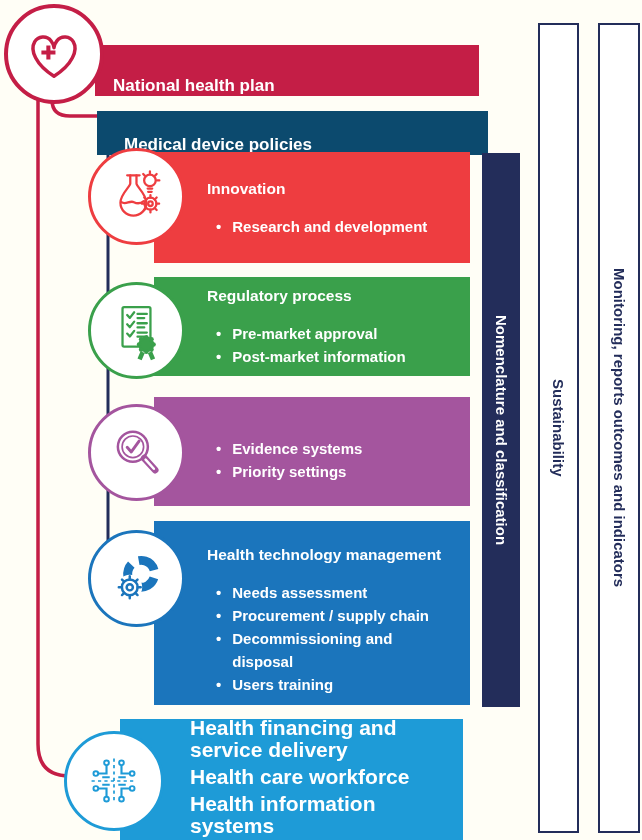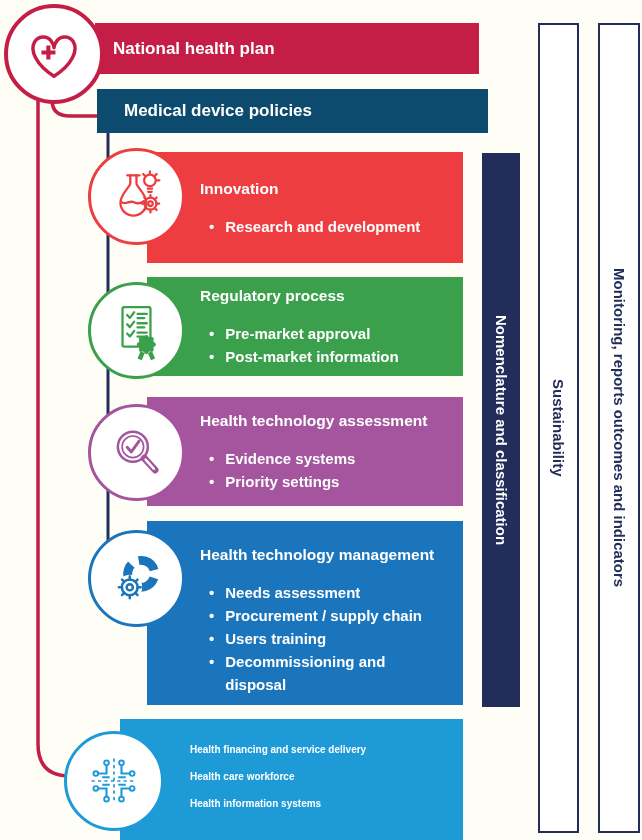--- a/index.html
+++ b/index.html
@@ -13,46 +13,46 @@
 
   
   .heart-circle {
     position:absolute; left:4px; top:4px; width:92px; height:92px;
     background:#fff; border:4px solid #C41E46; border-radius:50%;
     z-index:3; display:flex; align-items:center; justify-content:center;
   }
 
   
   .top-bar {
-    position:absolute; z-index:2; display:flex; align-items:center;
-    color:#fff; font-weight:bold; font-size:17px;
+    position:absolute; z-index:2; display:flex; align-items:flex-end;
+    color:#fff; font-weight:bold; font-size:17px;margin-top:22px;
   }
   .bar-nhp { left:95px; top:23px; width:366px; height:51px; background:#C41E46; padding-left:18px; }
   .bar-mdp { left:97px; top:89px; width:364px; height:44px; background:#0c4a6e; padding-left:27px; }
 
   
   .pbox {
-    position:absolute; left:147px; width:316px; z-index:2; color:#fff;
+    position:absolute; left:154px; width:316px; z-index:2; color:#fff;
     display:flex; flex-direction:column; justify-content:center;
     box-sizing:border-box; padding-left:53px; padding-right:8px;
   }
   .pbox-innovation { top:152px; height:111px; background:#EE3D40; }
   .pbox-regulatory { top:277px; height:99px; background:#3AA04B; }
   .pbox-hta        { top:397px; height:109px; background:#A4559E; }
   .pbox-htm        { top:521px; height:184px; background:#1B75BC; justify-content:center; padding-top:14px; }
   .pbox-financing  { left:120px; top:719px; width:343px; height:121px; background:#1E9BD7; padding-left:70px; }
 
   .pbox-title { font-weight:bold; font-size:15.5px; line-height:21px; }
   .bullet-list { list-style:none; margin:16px 0 0 0; padding:0; }
   .bullet-item {
     display:flex; align-items:flex-start;
     font-weight:bold; font-size:15px; line-height:23px;
   }
   .bullet-item::before { content:"\2022"; margin:0 11px 0 9px; font-size:15px; }
-  .fin-line { font-weight:bold; font-size:10px; line-height:22px; margin:0 0 5px 0; max-width:250px; }
+  .fin-line { font-weight:bold; font-size:21px; line-height:22px; margin:0 0 5px 0; max-width:250px; }
 
   
   .icon-circle {
     position:absolute; background:#fff; border-radius:50%; z-index:2;
     display:flex; align-items:center; justify-content:center; box-sizing:border-box;
   }
   .ic-innovation { left:88px;  top:148px; width:97px;  height:97px;  border:3px solid #EE3D40; }
   .ic-regulatory { left:88px;  top:282px; width:97px;  height:97px;  border:3px solid #3AA04B; }
   .ic-hta        { left:88px;  top:404px; width:97px;  height:97px;  border:3px solid #A4559E; }
   .ic-htm        { left:88px;  top:530px; width:97px;  height:97px;  border:3px solid #1B75BC; }
@@ -145,21 +145,20 @@
         <circle cx="43" cy="47" r="2.2"></circle>
           <circle cx="33" cy="37" r="2.2"></circle>
         <circle cx="43" cy="37" r="2.2"></circle>
           <circle cx="33" cy="47" r="2.2"></circle>
       </g>
       <path d="M34.5 49.5 l-3 7 M41.5 49.5 l3 7" stroke="#3AA04B" stroke-width="4.4" fill="none"></path>
     </svg>
   </div>
 
   <div class="pbox pbox-hta">
-    <div class="pbox-title">Health technology assessment</div>
     <ul class="bullet-list">
       <li class="bullet-item">
           <span>Evidence systems</span>
         </li>
       <li class="bullet-item">
           <span>Priority settings</span>
         </li>
     </ul>
   </div>
   <div class="icon-circle ic-hta">
@@ -175,24 +174,24 @@
   <div class="pbox pbox-htm">
     <div class="pbox-title">Health technology management</div>
     <ul class="bullet-list">
       <li class="bullet-item">
           <span>Needs assessment</span>
         </li>
       <li class="bullet-item">
           <span>Procurement / supply chain</span>
         </li>
       <li class="bullet-item">
+          <span style="max-width:218px;display:inline-block;">Decommissioning and disposal</span>
+        </li>
+      <li class="bullet-item">
           <span>Users training</span>
-        </li>
-      <li class="bullet-item">
-          <span style="max-width:218px;display:inline-block;">Decommissioning and disposal</span>
         </li>
     </ul>
   </div>
   <div class="icon-circle ic-htm">
     <svg width="60" height="60" viewBox="0 0 58 58">
       <circle cx="33" cy="24" r="13" fill="none" stroke="#1B75BC" stroke-width="8.6" stroke-dasharray="19 8.23" transform="rotate(18 33 24)"></circle>
       <circle cx="22" cy="37" r="12" fill="#ffffff" stroke="none"></circle>
       <g fill="none" stroke="#1B75BC" stroke-width="2.4" stroke-linecap="round">
         <circle cx="22" cy="37" r="7.6" fill="#ffffff"></circle>
         <circle cx="22" cy="37" r="3"></circle>

